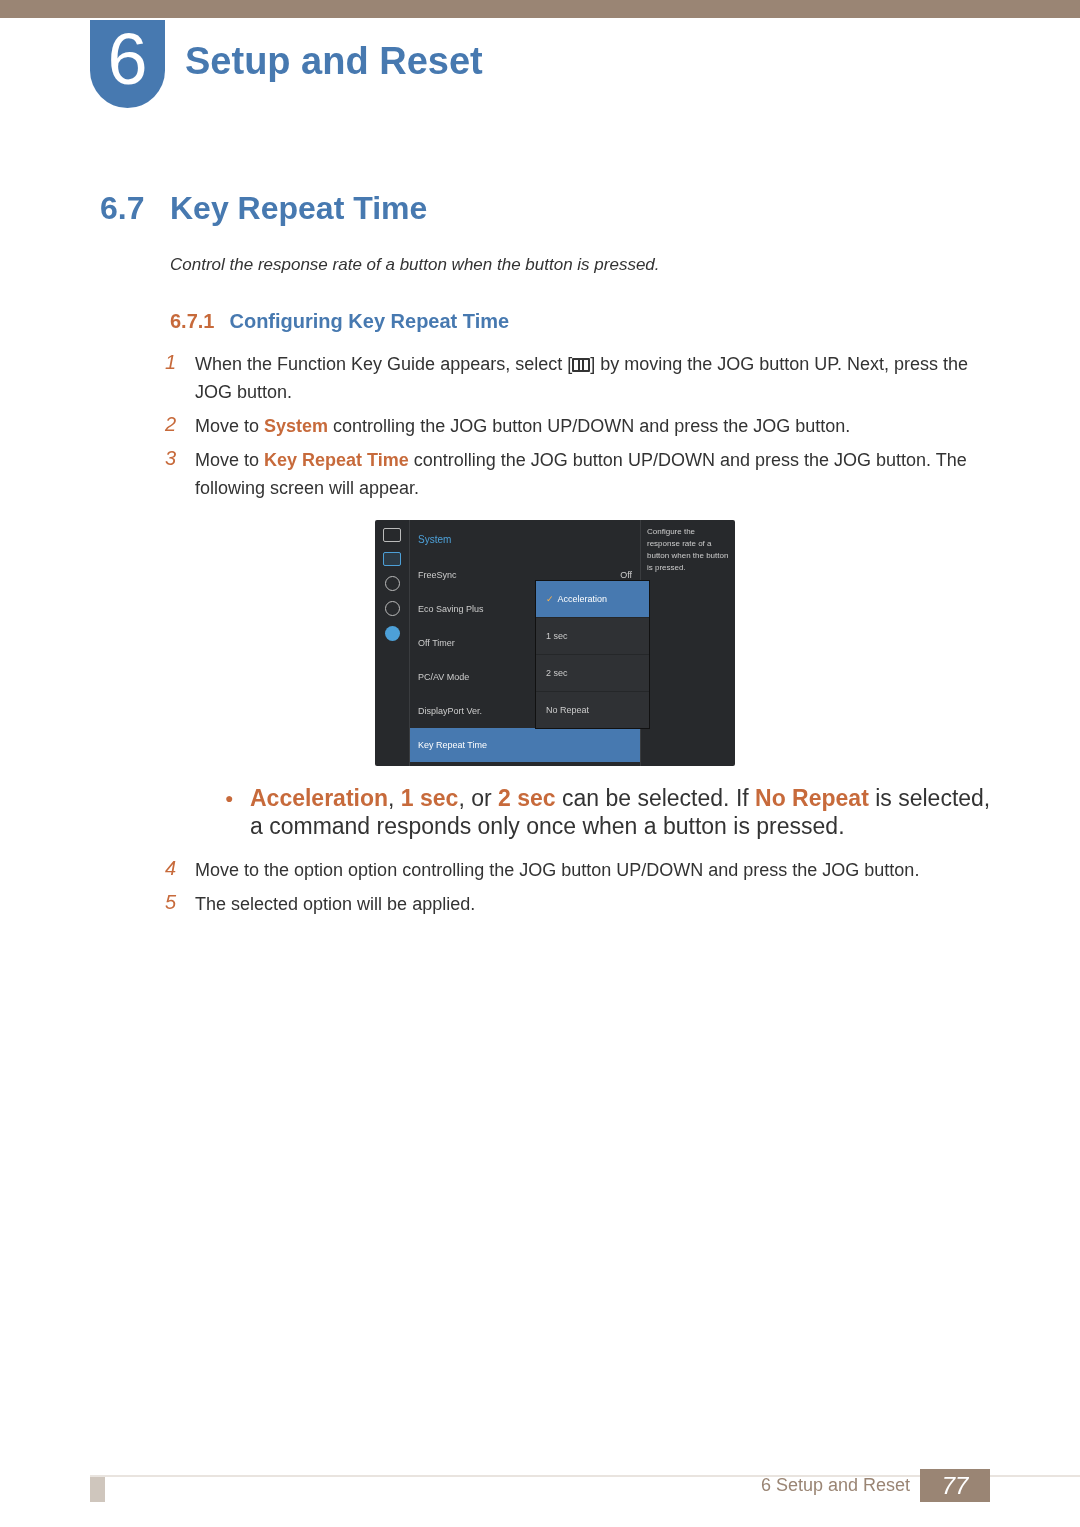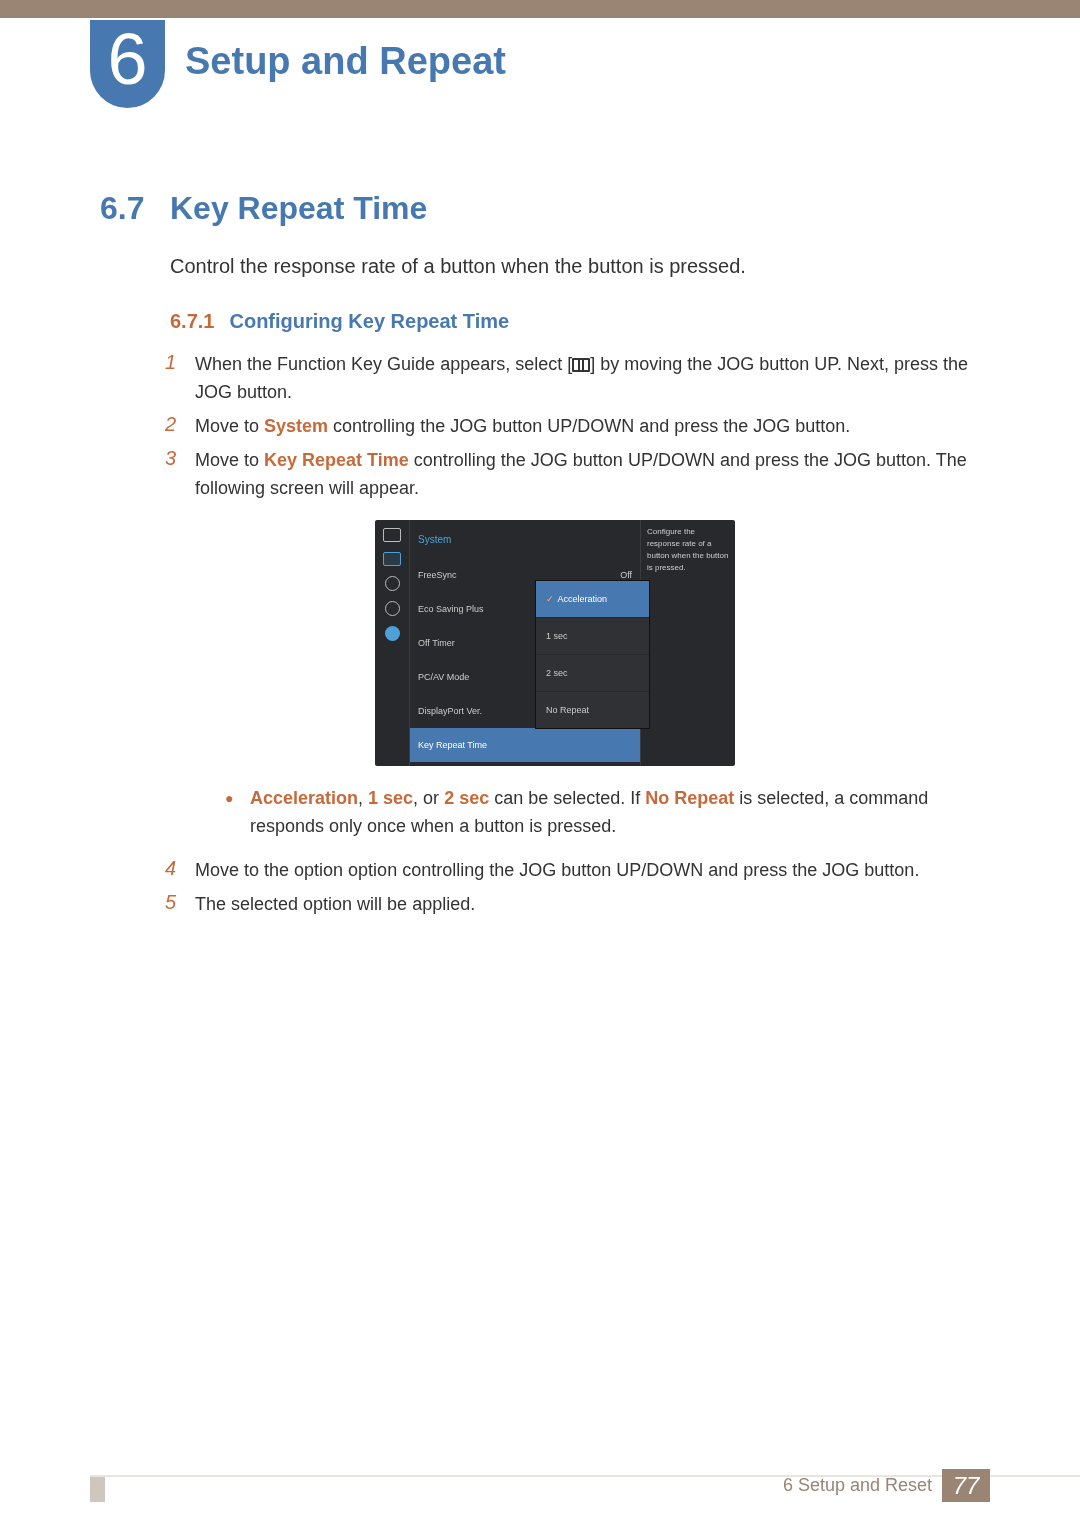--- a/index.html
+++ b/index.html
@@ -61,22 +61,23 @@
   .section-title {
     font-size: 32px;
     color: #4779b0;
     font-weight: 600;
   }
 
   .intro-text {
     position: absolute;
     top: 255px;
     left: 170px;
-    font-size: 20px;
+    font-size: 17px;
     color: #333;
+    font-style: italic;
   }
 
   
   .subsection-row {
     position: absolute;
     top: 310px;
     left: 170px;
     display: flex;
     gap: 15px;
   }
@@ -243,21 +244,21 @@
     margin: 6px 0 10px 30px;
   }
   .bullet-dot {
     color: #c76a3b;
     width: 25px;
     flex-shrink: 0;
     line-height: 28px;
     font-size: 14px;
   }
   .bullet-body {
-    font-size: 18px;
+    font-size: 23px;
     color: #333;
     line-height: 28px;
     flex: 1;
   }
 
   
   .footer-line {
     position: absolute;
     left: 90px;
     right: 0;
@@ -282,36 +283,36 @@
     gap: 10px;
     margin-left: 36px;
   }
   .footer-text {
     color: #9a8574;
     font-size: 18px;
   }
   .footer-num {
     background: #9a8574;
     color: #fff;
-    width: 48px;
+    width: 70px;
     height: 33px;
     font-size: 24px;
     display: flex;
     align-items: center;
     justify-content: center;
     font-style: italic;
   }
 </style>
 </head>
 <body>
 
 <div class="top-band"></div>
 
 <div class="chapter-badge">6</div>
-<div class="chapter-title">Setup and Repeat</div>
+<div class="chapter-title">Setup and Reset</div>
 
 <div class="section-row">
   <div class="section-num">6.7</div>
   <div class="section-title">Key Repeat Time</div>
 </div>
 
 <div class="intro-text">Control the response rate of a button when the button is pressed.</div>
 
 <div class="subsection-row">
   <div class="subsection-num">6.7.1</div>

